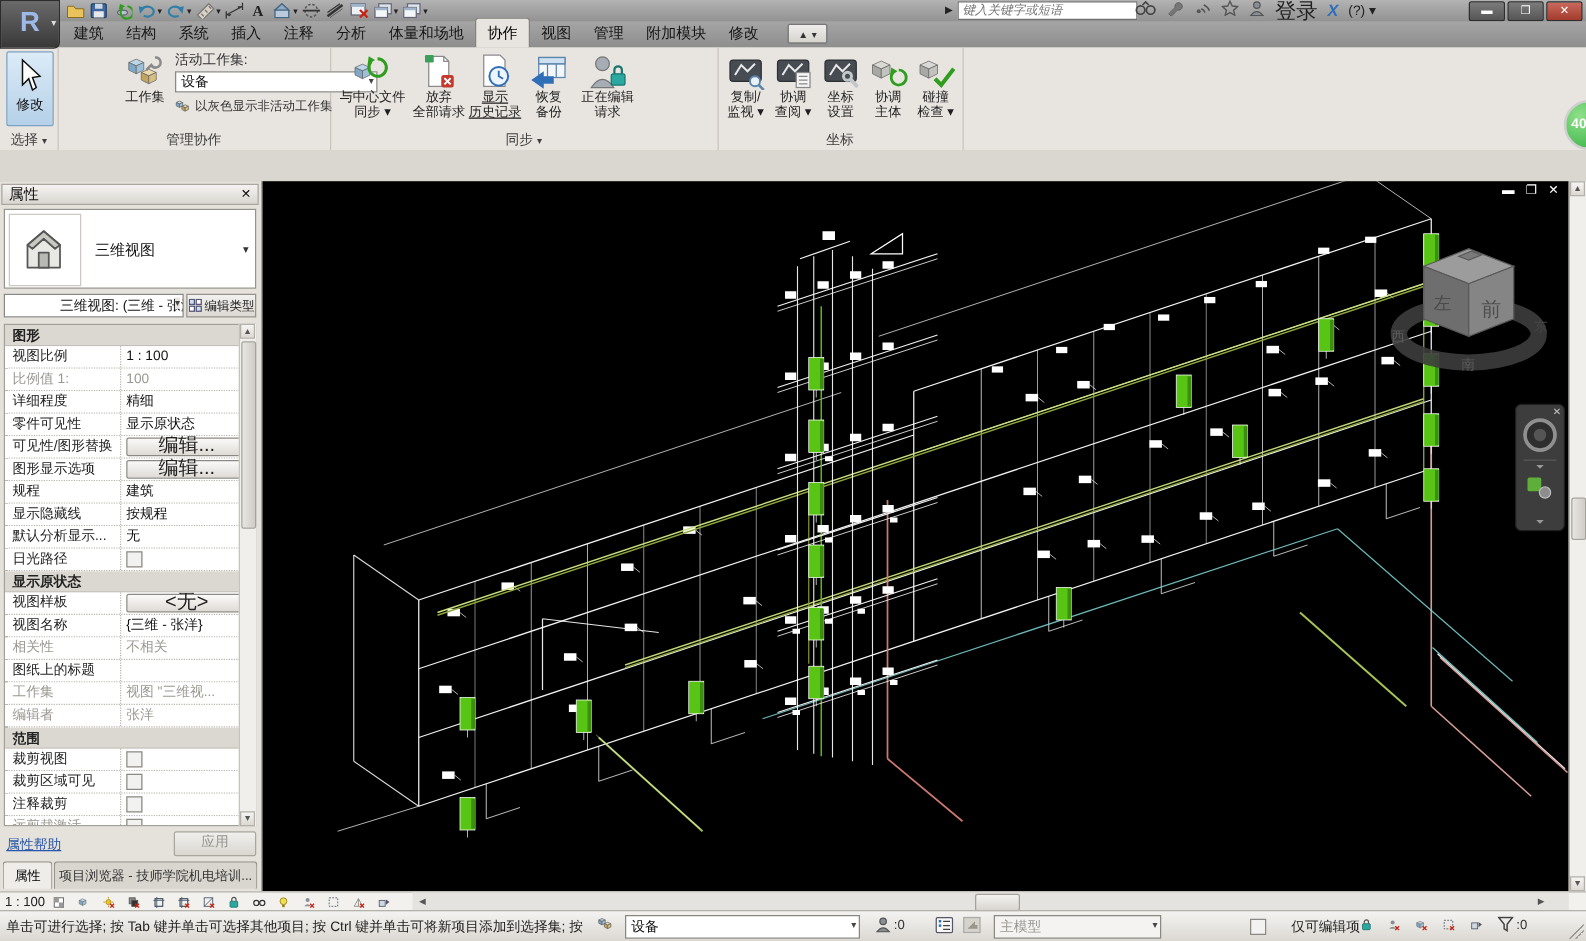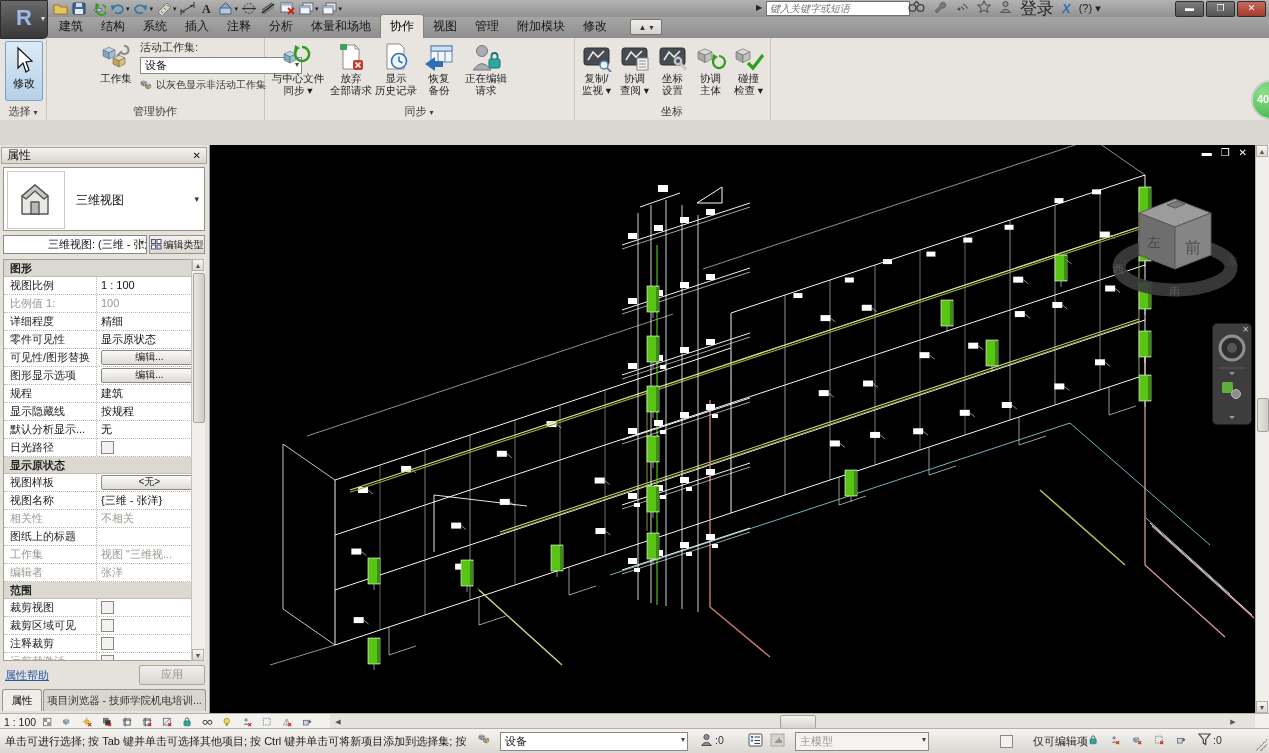--- a/index.html
+++ b/index.html
@@ -80,21 +80,21 @@
   .pgrid{position:absolute;left:3px;top:114px;width:202px;height:402px;background:#fff;border:1px solid #a3a099;
     box-sizing:border-box;overflow:hidden;}
   .prow{position:relative;height:17px;border-bottom:1px dotted #bbb8b2;display:flex;background:#fff;}
   .prow .plab{width:92px;padding-left:6px;line-height:17px;color:#222;overflow:hidden;white-space:nowrap;box-sizing:border-box;font-size:11px;}
   .prow .pval{flex:1;border-left:1px dotted #bbb8b2;padding-left:4px;line-height:17px;color:#111;
     overflow:hidden;white-space:nowrap;font-size:11px;display:flex;align-items:center;}
   .prow.gray .plab,.prow.gray .pval{color:#9b9892;}
   .psec{height:16px;background:#dbd8d2;border-bottom:1px solid #c2bfb8;display:flex;align-items:center;
     justify-content:space-between;padding:0 6px;font-weight:bold;color:#222;font-size:11px;}
   .editbtn{width:92%;height:13px;background:linear-gradient(#fbfaf9,#dedbd5);border:1px solid #8b8983;
-    border-radius:2px;font-size:10px;line-height:12px;text-align:center;color:#222;}
+    border-radius:2px;font-size:16px;line-height:12px;text-align:center;color:#222;}
   .cbox{width:11px;height:11px;border:1px solid #8b8983;background:#f2f2f0;}
   .pscroll{position:absolute;right:0px;top:0px;bottom:0;width:13px;background:#f0efec;border-left:1px solid #c6c3bd;}
   .sarr{position:absolute;left:0;width:12px;height:12px;font-size:7px;text-align:center;line-height:12px;color:#555;
     background:linear-gradient(#f6f5f3,#dcd9d3);border:1px solid #b4b1aa;box-sizing:border-box;}
   .sthumb{position:absolute;left:1px;width:10px;background:linear-gradient(90deg,#e8e6e1,#cfccc6);
     border:1px solid #a5a29b;border-radius:2px;}
   .pfoot{position:absolute;left:3px;top:520px;width:202px;height:20px;}
   .phelp{position:absolute;left:2px;top:3px;color:#2a56a8;text-decoration:underline;font-size:11px;}
   .papply{position:absolute;right:0;top:0;width:64px;height:18px;background:linear-gradient(#f0efed,#dad7d1);
     border:1px solid #a9a69f;border-radius:2px;color:#97948e;font-size:11px;text-align:center;line-height:17px;}
@@ -355,21 +355,21 @@
                 <rect x="5" y="2" width="7" height="6" rx="1" fill="#3aa05a"></rect>
                 <rect x="18" y="18" width="10" height="10" rx="2" fill="#c23b2e"></rect>
                 <g stroke="#fff" stroke-width="1.6">
                   <line x1="20.5" y1="20.5" x2="25.5" y2="25.5"></line>
                   <line x1="25.5" y1="20.5" x2="20.5" y2="25.5"></line>
                 </g>
               </svg></span>
             <span>放弃</span>
             <span>全部请求</span>
           </div>
-          <div class="bigbtn" style="width: 44px;">
+          <div class="bigbtn" style="width: 44px; text-decoration: underline;">
             <span class="bicon"><svg width="32" height="30" viewBox="0 0 32 30">
                 <path d="M7,2 h13 l4,4 v21 h-17 z" fill="#fff" stroke="#8a8a8a"></path>
                 <circle cx="19" cy="19" r="7.5" fill="#eef4fb" stroke="#2e6fb8" stroke-width="1.6"></circle>
                 <path d="M19,14.5 v4.5 l3.5,2" fill="none" stroke="#2e6fb8" stroke-width="1.5"></path>
               </svg></span>
             <span>显示</span>
             <span>历史记录</span>
           </div>
           <div class="bigbtn" style="width: 40px;">
             <span class="bicon"><svg width="32" height="30" viewBox="0 0 32 30">

